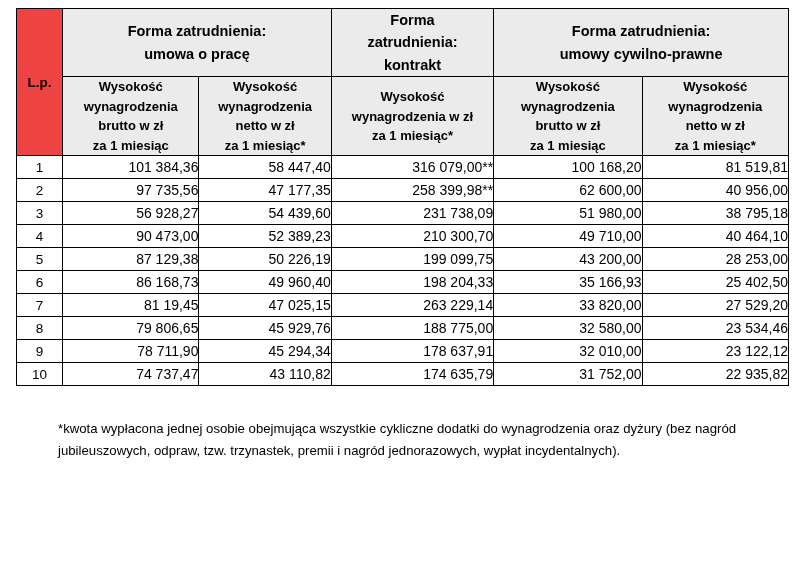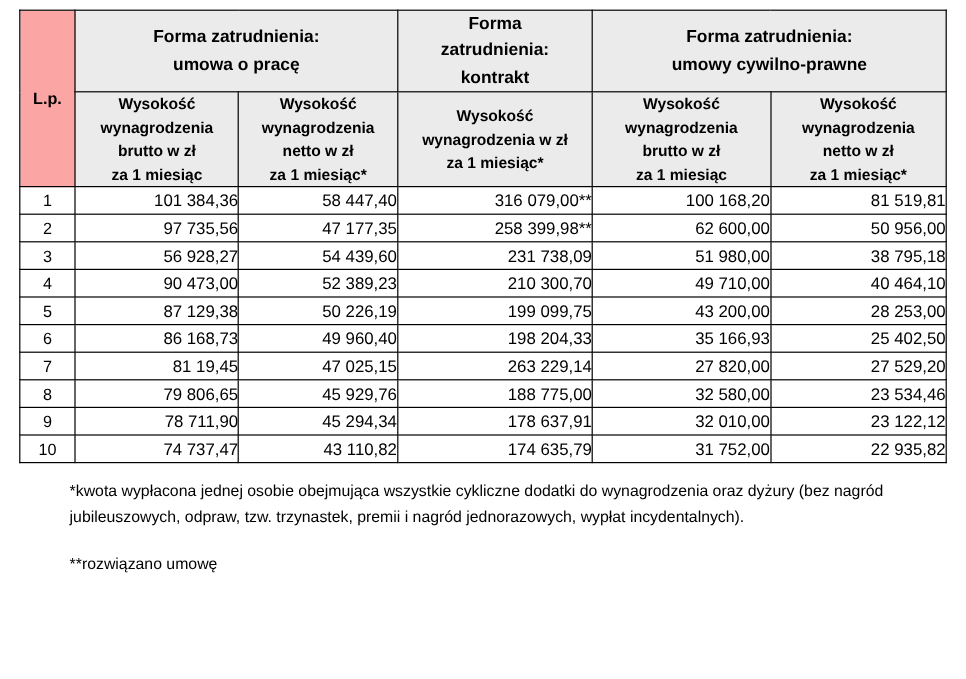--- a/index.html
+++ b/index.html
@@ -45,21 +45,21 @@
   .hdr-sub {
     background: #ebebeb;
     font-weight: bold;
     font-size: 13px;
     line-height: 1.5;
     text-align: center;
     vertical-align: middle;
     padding: 9px 6px;
   }
   .hdr-lp {
-    background: #fca5a5;
+    background: #ef4444;
     font-weight: bold;
     font-size: 13.5px;
     text-align: center;
     vertical-align: middle;
   }
   td.cell-num {
     text-align: center;
     font-size: 13.5px;
     padding: 3px 4px;
     height: 22px;
@@ -71,21 +71,21 @@
     height: 22px;
   }
   .col-lp { width: 46px; }
   .col-a { width: 136px; }
   .col-b { width: 132px; }
   .col-c { width: 162px; }
   .col-d { width: 148px; }
   .col-e { width: 146px; }
 
   .notes {
-    margin-top: 12px;
+    margin-top: 32px;
     padding-left: 42px;
     padding-right: 20px;
   }
   .note {
     font-size: 13.2px;
     line-height: 1.62;
     margin: 0 0 18px 0;
   }
   .note:last-child { margin-bottom: 0; }
 </style>
@@ -160,21 +160,21 @@
         <td class="cell-val">316 079,00**</td>
         <td class="cell-val">100 168,20</td>
         <td class="cell-val">81 519,81</td>
       </tr>
       <tr>
         <td class="cell-num">2</td>
         <td class="cell-val">97 735,56</td>
         <td class="cell-val">47 177,35</td>
         <td class="cell-val">258 399,98**</td>
         <td class="cell-val">62 600,00</td>
-        <td class="cell-val">50 956,00</td>
+        <td class="cell-val">40 956,00</td>
       </tr>
       <tr>
         <td class="cell-num">3</td>
         <td class="cell-val">56 928,27</td>
         <td class="cell-val">54 439,60</td>
         <td class="cell-val">231 738,09</td>
         <td class="cell-val">51 980,00</td>
         <td class="cell-val">38 795,18</td>
       </tr>
       <tr>
@@ -199,21 +199,21 @@
         <td class="cell-val">49 960,40</td>
         <td class="cell-val">198 204,33</td>
         <td class="cell-val">35 166,93</td>
         <td class="cell-val">25 402,50</td>
       </tr>
       <tr>
         <td class="cell-num">7</td>
         <td class="cell-val">81 19,45</td>
         <td class="cell-val">47 025,15</td>
         <td class="cell-val">263 229,14</td>
-        <td class="cell-val">27 820,00</td>
+        <td class="cell-val">33 820,00</td>
         <td class="cell-val">27 529,20</td>
       </tr>
       <tr>
         <td class="cell-num">8</td>
         <td class="cell-val">79 806,65</td>
         <td class="cell-val">45 929,76</td>
         <td class="cell-val">188 775,00</td>
         <td class="cell-val">32 580,00</td>
         <td class="cell-val">23 534,46</td>
       </tr>
@@ -231,16 +231,15 @@
         <td class="cell-val">43 110,82</td>
         <td class="cell-val">174 635,79</td>
         <td class="cell-val">31 752,00</td>
         <td class="cell-val">22 935,82</td>
       </tr>
     </tbody>
   </table>
 
   <div class="notes">
     <p class="note">*kwota wypłacona jednej osobie obejmująca wszystkie cykliczne dodatki do wynagrodzenia oraz dyżury (bez nagród jubileuszowych, odpraw, tzw. trzynastek, premii i nagród jednorazowych, wypłat incydentalnych).</p>
-    <p class="note">**rozwiązano umowę</p>
   </div>
 
 </div>
 
 </body></html>

